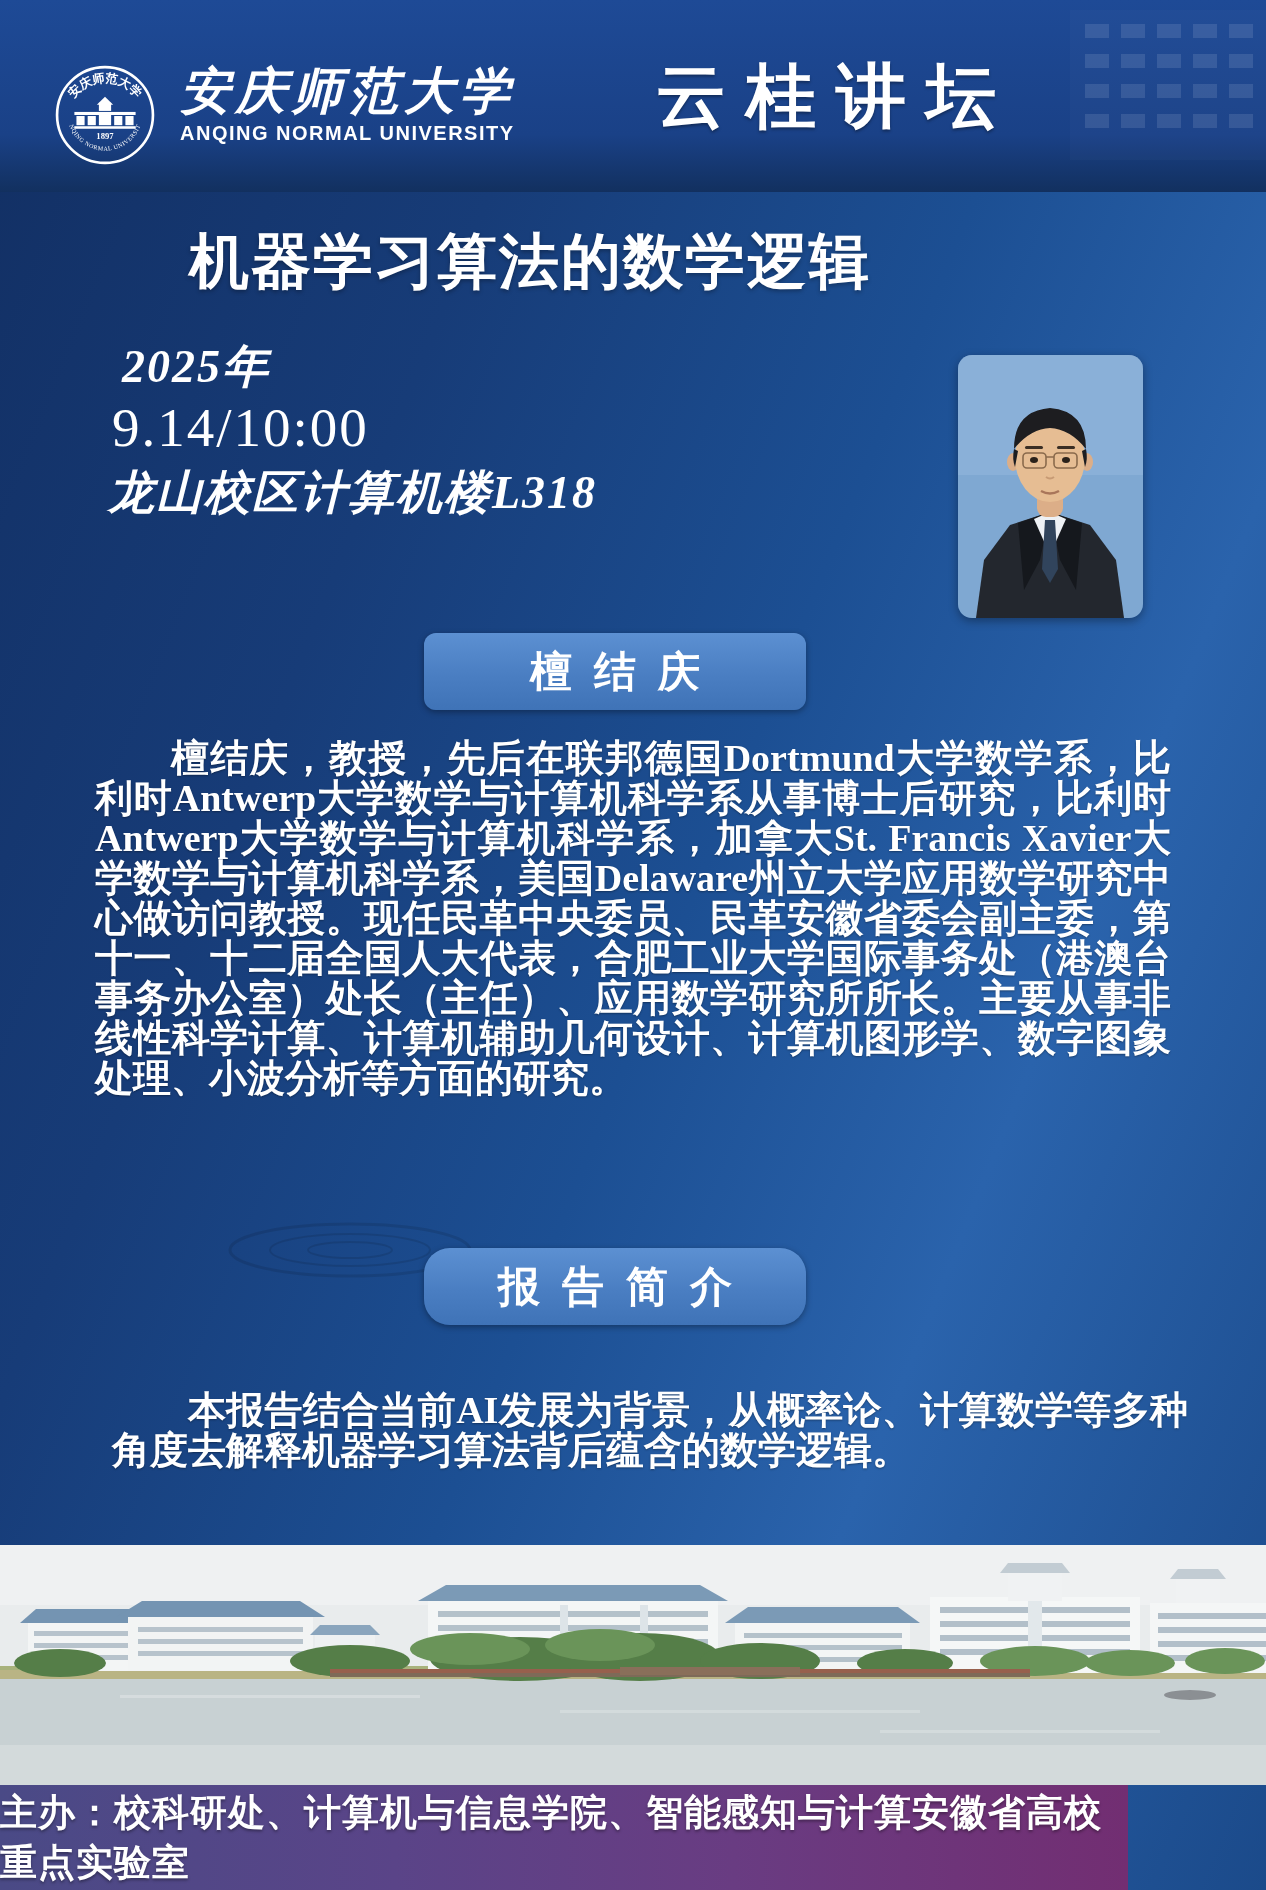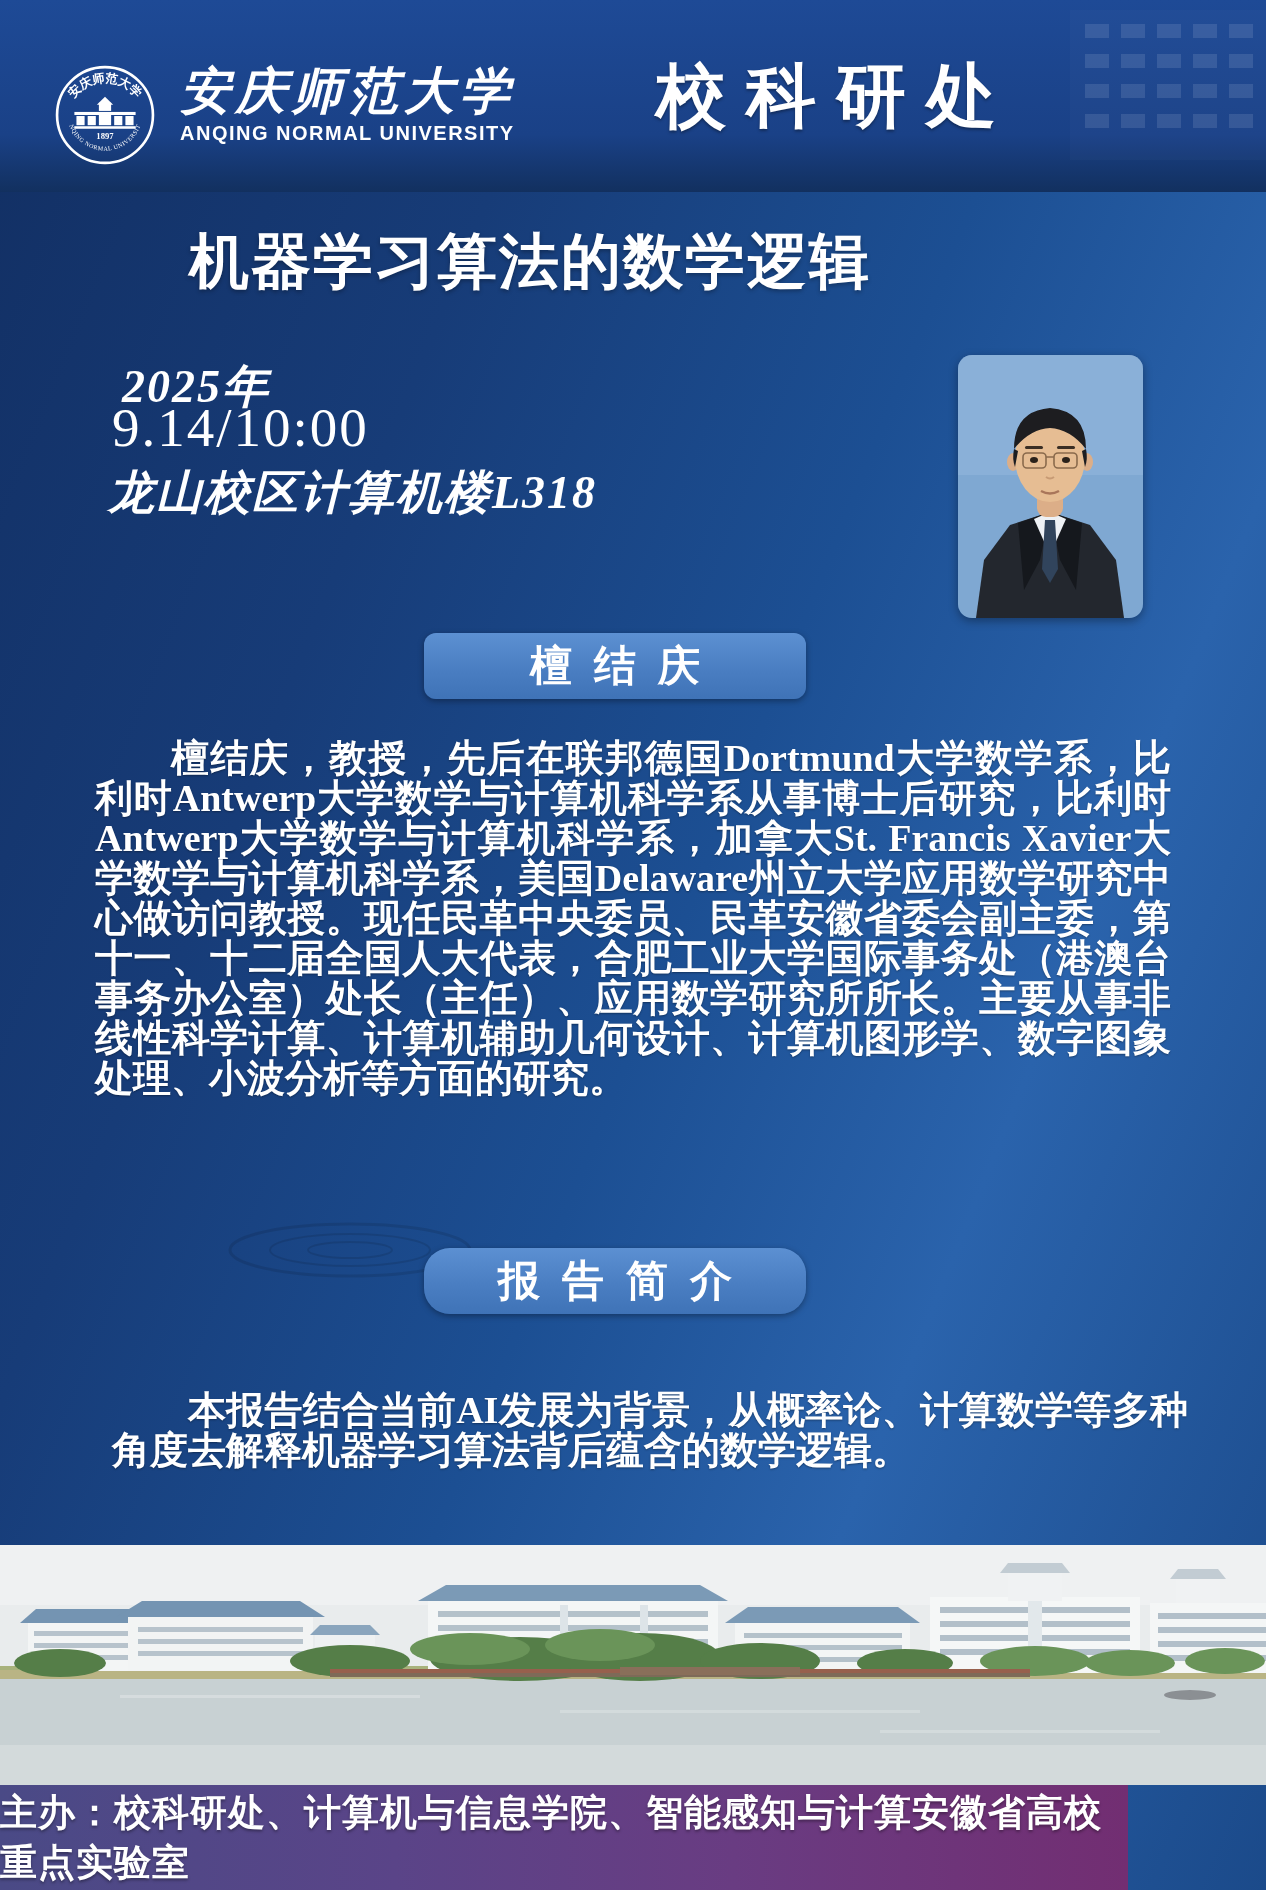--- a/index.html
+++ b/index.html
@@ -30,38 +30,38 @@
   .hdr-watermark{position:absolute;right:0;top:0;opacity:.14;}
   
   .title{
     position:absolute;left:0;top:222px;width:1060px;text-align:center;
     font-size:60px;font-weight:bold;letter-spacing:2px;
     font-family:"Liberation Sans",sans-serif;text-shadow:0 2px 4px rgba(0,0,0,.3);
   }
   
   .meta-year{
     position:absolute;left:122px;top:336px;font-size:46px;font-weight:bold;
-    font-style:italic;letter-spacing:2px;margin-top:20px;
+    font-style:italic;letter-spacing:2px;
   }
   .meta-time{
     position:absolute;left:112px;top:396px;font-size:55px;font-weight:normal;
     letter-spacing:2px;
   }
   .meta-venue{
     position:absolute;left:108px;top:462px;font-size:46px;font-weight:bold;
     font-style:italic;letter-spacing:2px;
   }
   
   .photo{
     position:absolute;left:958px;top:355px;width:185px;height:263px;
     border-radius:14px;overflow:hidden;box-shadow:0 3px 10px rgba(0,0,0,.35);
   }
   
   .badge{
-    position:absolute;left:424px;width:382px;height:66px;border-radius:12px;
+    position:absolute;left:424px;width:382px;height:77px;border-radius:12px;
     background:linear-gradient(180deg,#5c90d2 0%,#4a7ec2 55%,#3f73b7 100%);
     box-shadow:0 2px 6px rgba(0,0,0,.35);
     display:flex;align-items:center;justify-content:center;
     font-size:42px;font-weight:bold;letter-spacing:22px;text-indent:22px;
     font-family:"Liberation Serif",serif;
   }
   .badge--name{top:633px;}
   .badge--intro{top:1248px;border-radius:26px;}
   
   .bio,.abstract{
@@ -138,21 +138,21 @@
       </g>
       <text x="50" y="74" font-size="8.5" fill="#ffffff" text-anchor="middle" font-weight="bold">1897</text>
       <path id="arcBottom" d="M 15 60 A 37 37 0 0 0 85 60" fill="none"></path>
       <text font-size="6" fill="#ffffff" letter-spacing="0.5">
         <textPath href="#arcBottom" startOffset="50%" text-anchor="middle">ANQING NORMAL UNIVERSITY</textPath>
       </text>
     </svg>
 
     <div class="uni-cn">安庆师范大学</div>
     <div class="uni-en">ANQING NORMAL UNIVERSITY</div>
-    <div class="forum">校科研处</div>
+    <div class="forum">云桂讲坛</div>
   </div>
 
   <div class="title">机器学习算法的数学逻辑</div>
   <div class="meta-year">2025年</div>
   <div class="meta-time">9.14/10:00</div>
   <div class="meta-venue">龙山校区计算机楼L318</div>
 
   <div class="photo">
     <svg width="185" height="263" viewBox="0 0 185 263">
       <rect width="185" height="263" fill="#7fa8d2"></rect>

